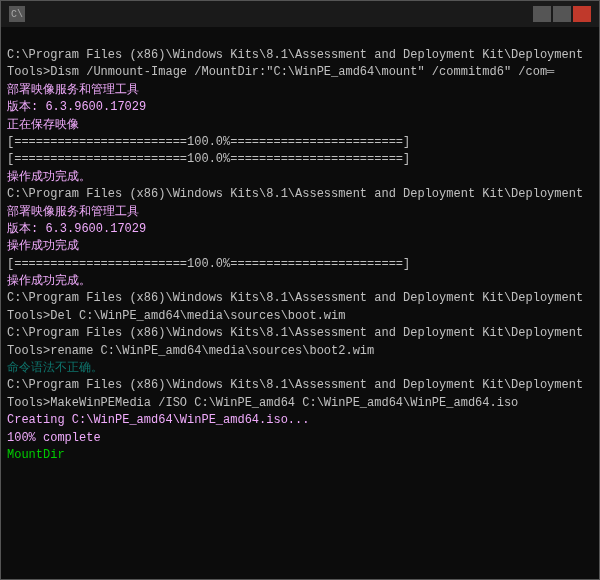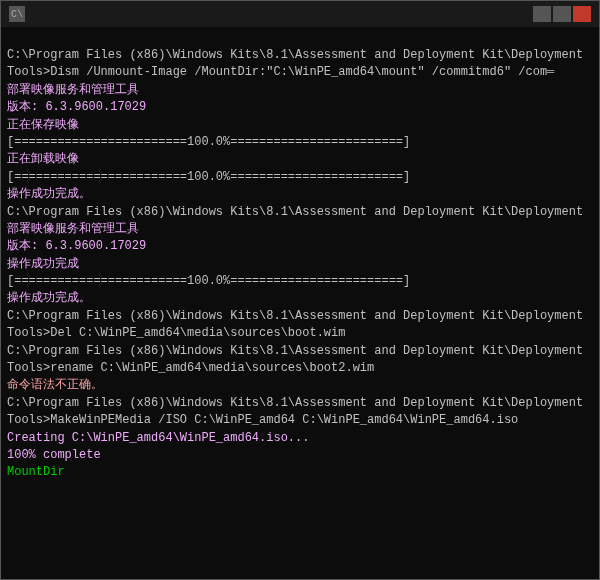--- a/index.html
+++ b/index.html
@@ -93,21 +93,21 @@
     .line.prompt {
       color: #c0c0c0;
     }
     .line.output {
       color: #f0abfc;
     }
     .line.success {
       color: #00cc00;
     }
     .line.error {
-      color: #fca5a5;
+      color: #0f766e;
     }
     .line.progress {
       color: #c0c0c0;
     }
   </style>
 </head>
 <body>
 
 <div class="window">
   <div class="titlebar">
@@ -125,21 +125,20 @@
   </div>
   <div class="console-area" id="console-area">
   <div class="line prompt">C:\Program Files (x86)\Windows Kits\8.1\Assessment and Deployment Kit\Deployment</div>
       <div class="line prompt">Tools&gt;Dism /Unmount-Image /MountDir:"C:\WinPE_amd64\mount" /commitmd6" /com═</div>
       <div class="line blank"></div>
       <div class="line output">部署映像服务和管理工具</div>
       <div class="line output">版本: 6.3.9600.17029</div>
       <div class="line blank"></div>
       <div class="line output">正在保存映像</div>
       <div class="line progress">[========================100.0%========================]</div>
-      <div class="line output">正在卸载映像</div>
       <div class="line progress">[========================100.0%========================]</div>
       <div class="line output">操作成功完成。</div>
       <div class="line blank"></div>
       <div class="line prompt">C:\Program Files (x86)\Windows Kits\8.1\Assessment and Deployment Kit\Deployment</div>
       <div class="line blank"></div>
       <div class="line output">部署映像服务和管理工具</div>
       <div class="line output">版本: 6.3.9600.17029</div>
       <div class="line blank"></div>
       <div class="line output">操作成功完成</div>
       <div class="line progress">[========================100.0%========================]</div>

